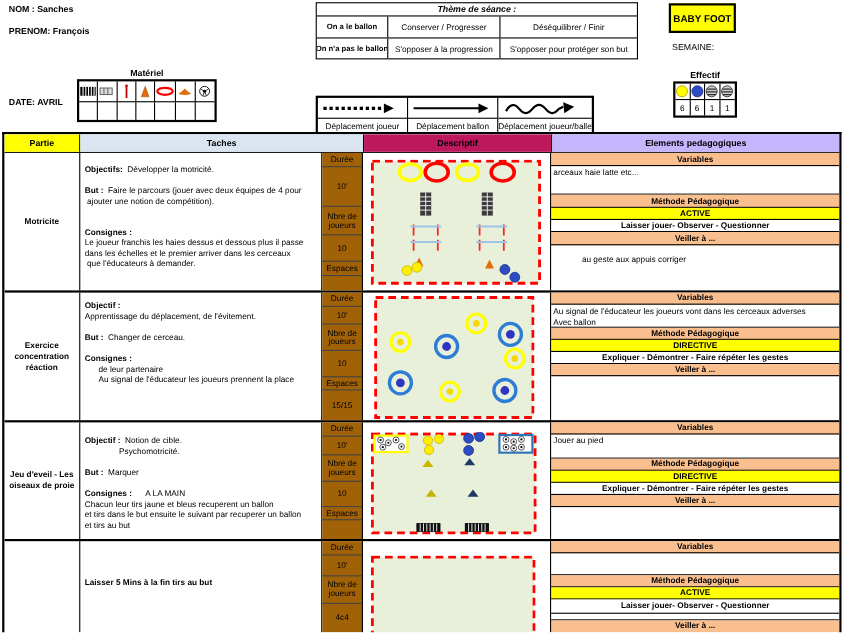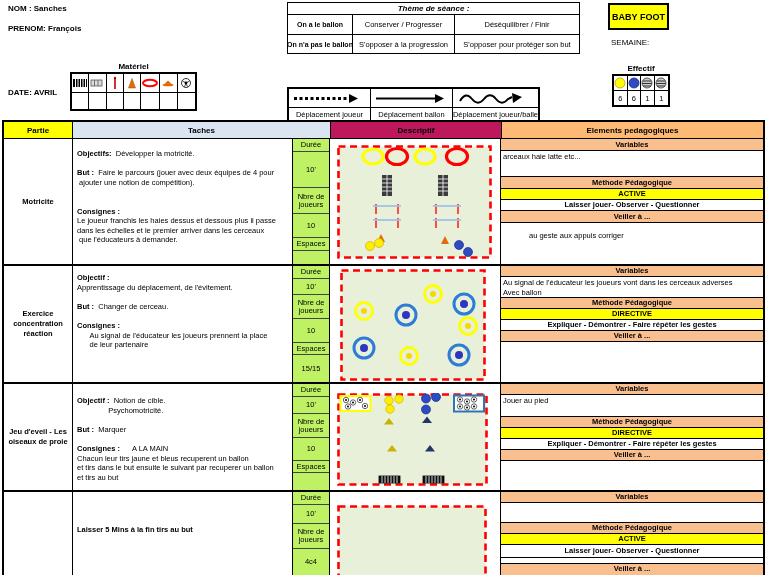--- a/index.html
+++ b/index.html
@@ -35,27 +35,27 @@
 .effectif .cell { border-right:1px solid #000; border-bottom:1px solid #000; display:flex; align-items:center; justify-content:center; font-size:7.5px; }
 .effectif .cell:nth-child(4n) { border-right:none; }
 .effectif .r2 { border-bottom:none !important; }
 
 .main { left:2px; top:120px; width:763px; height:455px; border:2px solid #000; border-bottom:none; display:flex; flex-direction:column; overflow:hidden; background:#fff; }
 .thead { display:flex; height:17px; border-bottom:1px solid #000; font-size:8px; font-weight:700; flex:0 0 auto; }
 .thead > div { display:flex; align-items:center; justify-content:center; border-right:1px solid #000; }
 .th-partie { width:69px; background:#ffff00; }
 .th-taches { width:258px; background:#dbe5f1; }
 .th-desc { width:171px; background:#be185d; }
-.th-el { flex:1; background:#fdba74; border-right:none !important; }
+.th-el { flex:1; background:#c4b5fd; border-right:none !important; }
 .trow { display:flex; border-bottom:2px solid #000; flex:0 0 auto; }
 .trow.last { border-bottom:none; flex:1 1 auto; }
 .c-partie { width:69px; border-right:1px solid #000; display:flex; align-items:center; justify-content:center; text-align:center; font-weight:700; font-size:7.5px; padding:2px; line-height:10px; }
 .c-taches { width:220px; border-right:1px solid #000; font-size:7.5px; line-height:9.6px; padding-left:4px; padding-right:2px; }
 .ln { min-height:9.6px; white-space:pre-wrap; }
-.c-duree { width:37px; border-right:1px solid #000; background:#bef264; display:flex; flex-direction:column; font-size:7.5px; text-align:center; }
+.c-duree { width:37px; border-right:1px solid #000; background:#a16207; display:flex; flex-direction:column; font-size:7.5px; text-align:center; }
 .c-duree > div { border-bottom:1px solid #444; display:flex; align-items:center; justify-content:center; line-height:8px; flex:0 0 auto; }
 .c-duree > div.grow { flex:1 1 auto; border-bottom:none; }
 .c-desc { width:171px; border-right:1px solid #000; position:relative; }
 .c-el { flex:1; display:flex; flex-direction:column; font-size:7.5px; }
 .band { line-height:11px; height:12px; text-align:center; font-weight:700; border-bottom:1px solid #000; flex:0 0 auto; }
 .band.h11 { height:11px; line-height:10px; }
 .orange { background:#fabf8f; }
 .yellow { background:#ffff00; }
 .el-text { padding:1px 2px; border-bottom:1px solid #000; white-space:pre-line; line-height:9.5px; flex:0 0 auto; }
 .el-grow { flex:1 1 auto; border-bottom:none; }
@@ -327,22 +327,22 @@
 
   <div class="trow" style="height:118px;">
     <div class="c-partie">Exercice concentration réaction</div>
     <div class="c-taches" style="padding-top:7px;">
         <div class="ln"><b>Objectif :</b></div>
         <div class="ln">Apprentissage du déplacement, de l'évitement.</div>
         <div class="ln">&nbsp;</div>
         <div class="ln"><b>But :</b>  Changer de cerceau.</div>
         <div class="ln">&nbsp;</div>
         <div class="ln"><b>Consignes :</b></div>
+        <div class="ln">      de leur partenaire</div>
         <div class="ln">      Au signal de l'éducateur les joueurs prennent la place</div>
-        <div class="ln">      de leur partenaire</div>
       </div>
     <div class="c-duree">
       <div style="height:13px;">Durée</div>
       <div style="height:16px;">10'</div>
       <div style="height:24px;padding:0 2px;">Nbre de joueurs</div>
       <div style="height:24px;">10</div>
       <div style="height:12px;">Espaces</div>
       <div class="grow">15/15</div>
     </div>
     <div class="c-desc">

